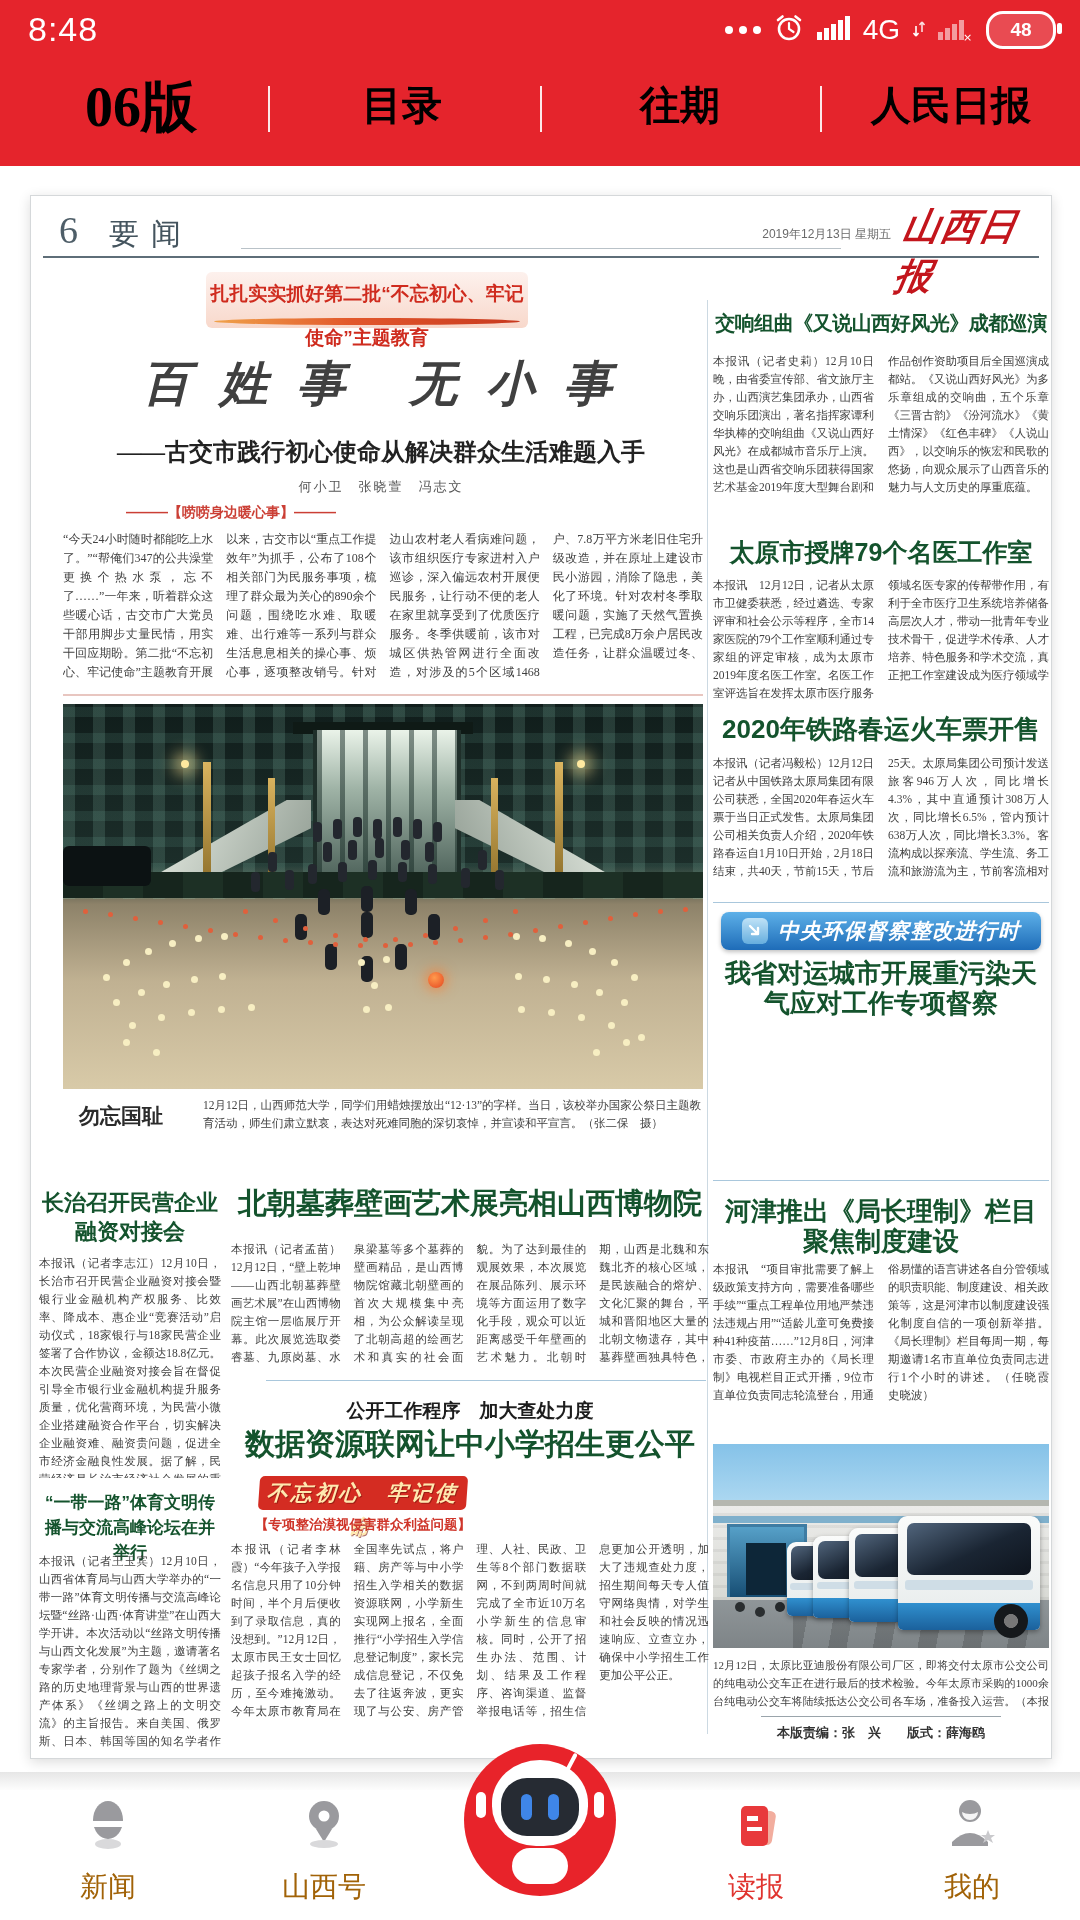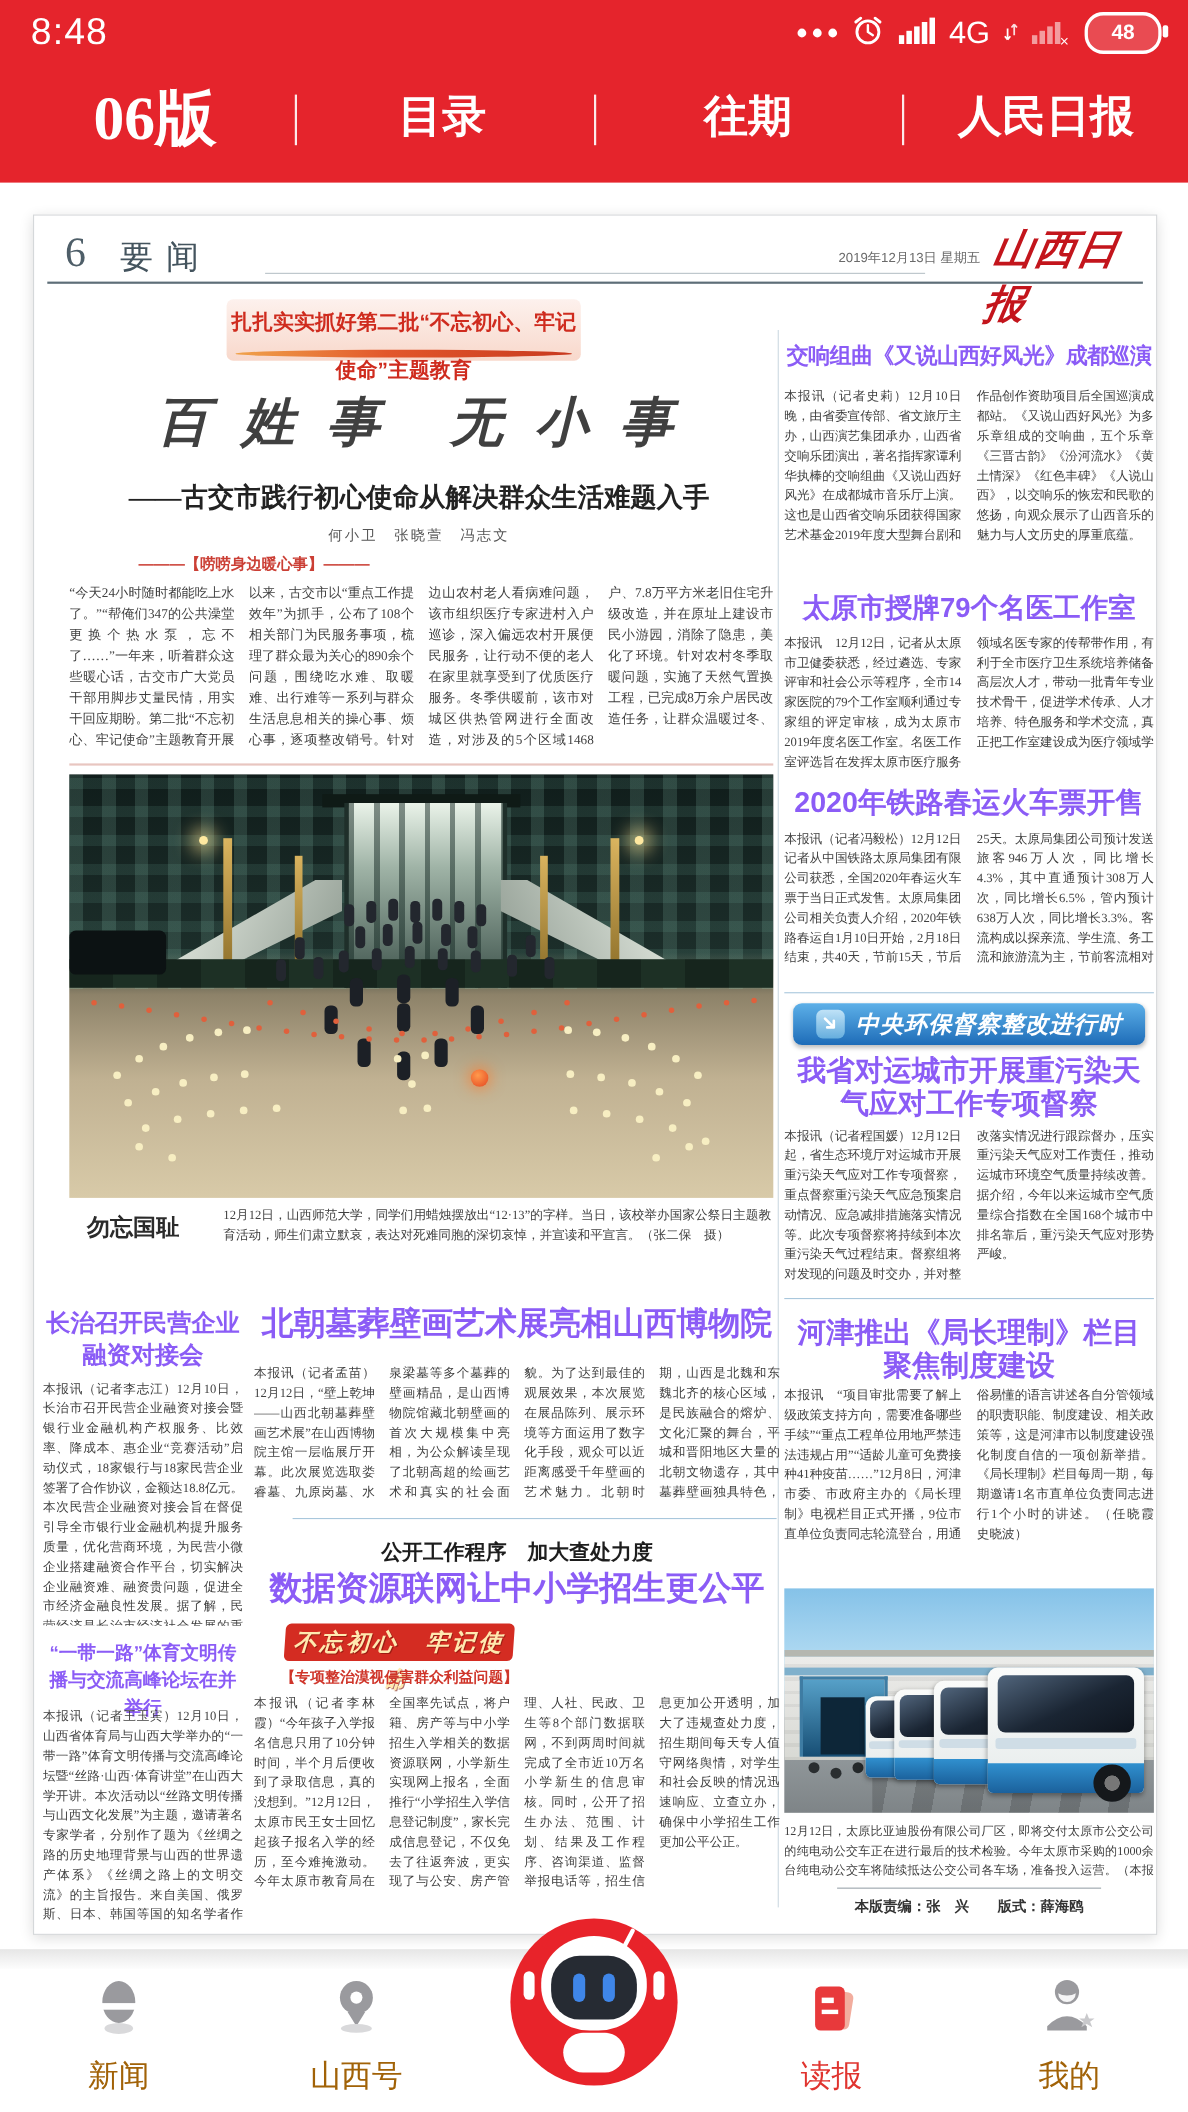--- a/index.html
+++ b/index.html
@@ -10,34 +10,34 @@
   .header{position:absolute;left:0;top:0;width:1080px;height:166px;background:#e5242c;color:#fff;}
   .sb-time{position:absolute;left:28px;top:10px;font-size:34px;font-weight:400;letter-spacing:1px;}
   .sb-icons{position:absolute;right:24px;top:8px;height:44px;display:flex;align-items:center;gap:12px;}
   .dot3{display:flex;gap:6px;align-items:center;}
   .dot3 i{width:8px;height:8px;border-radius:50%;background:#fff;display:block;}
   .netlabel{font-size:28px;font-weight:500;letter-spacing:0;}
   .battery{position:relative;width:64px;height:32px;border:3px solid #fff;border-radius:17px;
            background:rgba(255,255,255,.18);display:flex;align-items:center;justify-content:center;}
   .battery span{font-size:19px;font-weight:bold;color:#fff;}
   .battery:after{content:"";position:absolute;right:-9px;top:9px;width:5px;height:11px;background:#fff;border-radius:2px;}
-  .appbar-item{position:absolute;top:78px;color:#ffffff;text-align:center;
+  .appbar-item{position:absolute;top:78px;color:#000000;text-align:center;
                font-family:"Liberation Serif","DejaVu Serif",serif;font-weight:600;}
   .vdiv{position:absolute;top:86px;width:2px;height:46px;background:rgba(255,255,255,.9);}
   
   .page{position:absolute;left:30px;top:195px;width:1020px;height:1562px;background:#fff;
         border:1px solid #d5d8da;box-shadow:0 3px 12px rgba(0,0,0,.14);}
   .serif{font-family:"Liberation Serif","DejaVu Serif",serif;}
   .sans{font-family:"Liberation Sans","DejaVu Sans",sans-serif;}
   .body-txt{font-family:"Liberation Serif","DejaVu Serif",serif;font-size:12px;line-height:19px;
             color:#3f3f3f;text-align:justify;overflow:hidden;}
   .small-txt{font-size:11.5px;line-height:18px;}
   .cols-2{column-count:2;column-gap:14px;}
   .cols-4{column-count:4;column-gap:13px;}
-  .c-title{font-weight:bold;color:#8b5cf6;text-align:center;}
+  .c-title{font-weight:bold;color:#14532d;text-align:center;}
   .hr-blue{background:#a9c7dc;height:1px;}
   
   .slogan{border-radius:6px;background:linear-gradient(180deg,#fdf1ed 0%,#f8d8cb 100%);
           color:#cf2b1e;font-weight:bold;font-size:19px;text-align:center;line-height:44px;}
   .slogan .swoosh{position:absolute;left:8px;right:8px;bottom:3px;height:7px;border-radius:50%;
           background:linear-gradient(90deg,#f0a24a,#e2572b 45%,#c8391f);}
   
   .bluebanner{display:flex;align-items:center;justify-content:center;gap:10px;border-radius:8px;
           background:linear-gradient(180deg,#5db0e8,#1e6cb8);box-shadow:0 2px 4px rgba(0,0,0,.25);}
   .bluebanner .txt{color:#fff;font-weight:bold;font-size:21px;letter-spacing:1px;font-style:italic;}
@@ -209,21 +209,20 @@
     <div class="abs hr-blue" style="left:682px;top:706px;width:336px;"></div>
     <div class="abs bluebanner" style="left:690px;top:716px;width:320px;height:38px;">
       <span class="bb-icon">
           <svg width="16" height="16" viewBox="0 0 16 16">
             <path d="M3 3 L11 11 M11 11 v-6 M11 11 h-6" stroke="#fff" stroke-width="2.4" fill="none" stroke-linecap="round"></path>
           </svg>
         </span>
       <span class="txt">中央环保督察整改进行时</span>
     </div>
     <div class="abs c-title sans" style="left:682px;top:762px;width:336px;font-size:26px;line-height:30px;">我省对运城市开展重污染天气应对工作专项督察</div>
-    <div class="abs body-txt small-txt cols-2" style="left:682px;top:828px;width:336px;height:144px;">本报讯（记者程国媛）12月12日起，省生态环境厅对运城市开展重污染天气应对工作专项督察，重点督察重污染天气应急预案启动情况、应急减排措施落实情况等。此次专项督察将持续到本次重污染天气过程结束。督察组将对发现的问题及时交办，并对整改落实情况进行跟踪督办，压实重污染天气应对工作责任，推动运城市环境空气质量持续改善。据介绍，今年以来运城市空气质量综合指数在全国168个城市中排名靠后，重污染天气应对形势严峻。</div>
 
     <div class="abs hr-blue" style="left:682px;top:984px;width:336px;"></div>
     <div class="abs c-title sans" style="left:682px;top:1000px;width:336px;font-size:26px;line-height:30px;">河津推出《局长理制》栏目聚焦制度建设</div>
     <div class="abs body-txt small-txt cols-2" style="left:682px;top:1064px;width:336px;height:174px;">本报讯　“项目审批需要了解上级政策支持方向，需要准备哪些手续”“重点工程单位用地严禁违法违规占用”“适龄儿童可免费接种41种疫苗……”12月8日，河津市委、市政府主办的《局长理制》电视栏目正式开播，9位市直单位负责同志轮流登台，用通俗易懂的语言讲述各自分管领域的职责职能、制度建设、相关政策等，这是河津市以制度建设强化制度自信的一项创新举措。《局长理制》栏目每周一期，每期邀请1名市直单位负责同志进行1个小时的讲述。（任晓霞　史晓波）</div>
 
     <div class="abs" style="left:682px;top:1248px;width:336px;height:204px;overflow:hidden;background:linear-gradient(#85c2e8 0%,#bfe2f5 42%,#9aa1a4 62%,#7e8487 100%);">
       <div class="abs" style="left:0;top:56px;width:336px;height:94px;background:repeating-linear-gradient(0deg,rgba(0,0,0,.05) 0 3px,rgba(0,0,0,0) 3px 12px),linear-gradient(#ececea,#d8d9d4);border-top:6px solid #b5b7b0;"></div>
       <div class="abs" style="left:0;top:72px;width:336px;height:7px;background:#7fb0cc;"></div>
       <div class="abs" style="left:14px;top:80px;width:74px;height:70px;background:linear-gradient(#56a0c8,#174e74);border:3px solid #3e7ca3;border-bottom:none;">
         <div class="abs" style="left:16px;top:16px;width:40px;height:52px;background:#0d2638;"></div>

